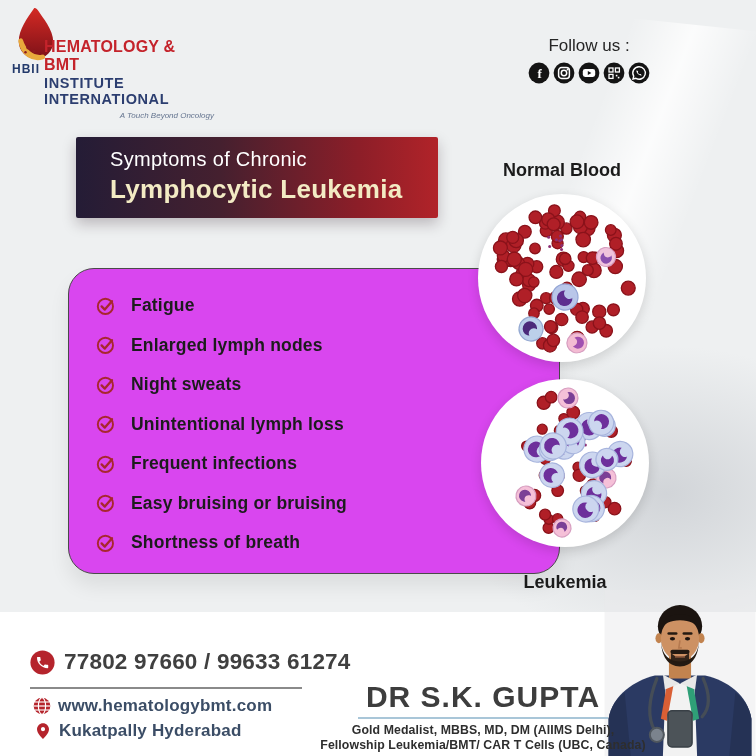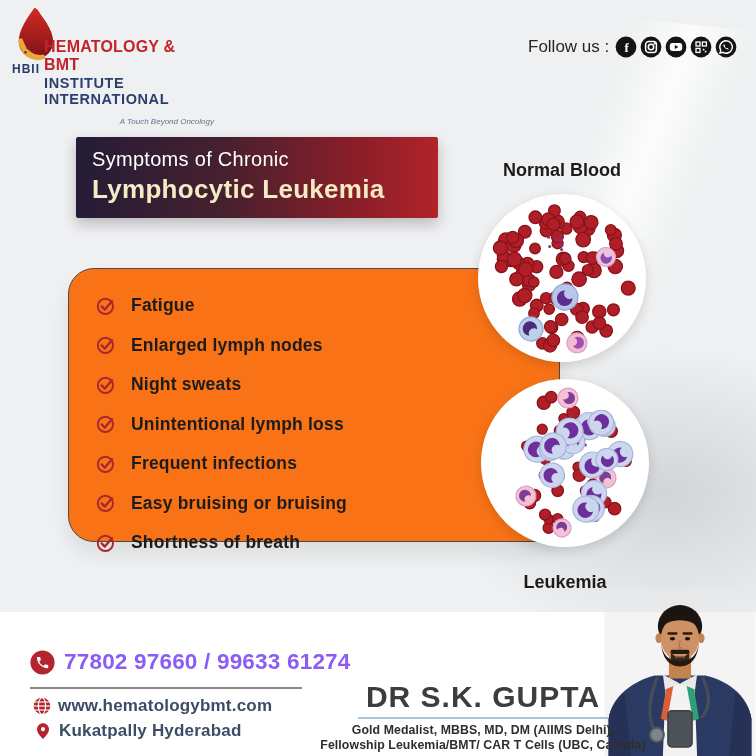--- a/index.html
+++ b/index.html
@@ -13,56 +13,56 @@
     background:radial-gradient(ellipse at 72% 55%,rgba(186,190,196,.55),transparent 68%);}
   .bottom-band{position:absolute;left:0;top:612px;width:756px;height:144px;background:#ffffff;}
 
   
   .logo-drop{position:absolute;left:14px;top:6px;width:44px;height:58px;}
   .logo-abbr{position:absolute;left:12px;top:62px;width:48px;text-align:left;
     font-size:12px;font-weight:bold;color:#233a6b;letter-spacing:1px;}
   .logo-text{position:absolute;left:44px;top:38px;width:170px;}
   .logo-line1{font-size:16px;font-weight:bold;color:#c4232b;letter-spacing:.2px;}
   .logo-line2{font-size:14.5px;font-weight:bold;color:#2c3e70;letter-spacing:.6px;margin-top:1px;}
-  .logo-tagline{font-size:8px;font-style:italic;color:#64748f;text-align:right;margin-top:10px;}
-  .follow{position:absolute;left:528px;top:36px;display:flex;align-items:center;gap:6px;}
+  .logo-tagline{font-size:8px;font-style:italic;color:#64748f;text-align:right;margin-top:4px;}
+  .follow{position:absolute;left:528px;top:36px;display:flex;align-items:center;gap:6px;flex-direction:column;}
   .follow-label{font-size:17px;color:#262626;font-weight:500;}
   .social-row{display:flex;gap:3px;align-items:center;}
   .social{width:22px;height:22px;}
 
   
   .banner{position:absolute;left:76px;top:137px;width:362px;height:81px;border-radius:2px;
     background:linear-gradient(90deg,#241c36 0%,#45202f 40%,#8c1e28 78%,#b12329 100%);
-    padding:11px 0 0 16px;box-sizing:border-box;box-shadow:0 6px 14px rgba(40,20,30,.25);}
+    padding:11px 0 0 34px;box-sizing:border-box;box-shadow:0 6px 14px rgba(40,20,30,.25);}
   .banner-line1{font-size:20px;color:#ffffff;font-weight:500;letter-spacing:.3px;}
   .banner-line2{font-size:26px;color:#f3ebc4;font-weight:bold;letter-spacing:.3px;margin-top:3px;}
 
   
-  .card{position:absolute;left:68px;top:268px;width:492px;height:274px;background:#f97316;
+  .card{position:absolute;left:68px;top:268px;width:492px;height:306px;background:#d946ef;
     border:1.6px solid #4a4a4a;border-radius:26px;box-sizing:border-box;
     box-shadow:0 12px 20px rgba(0,0,0,.08);z-index:1;text-align:right;}
   .symptom-list{padding:17px 0 0 27px;}
   .symptom{display:flex;align-items:center;gap:15px;height:39.5px;}
   .check{width:20px;height:20px;flex:0 0 20px;}
   .symptom-text{font-size:17.5px;font-weight:600;color:#1c1c1c;letter-spacing:.2px;}
 
   
   .blood-label{position:absolute;width:168px;text-align:center;font-size:18px;font-weight:600;color:#1b1b1b;z-index:2;}
   .label-normal{left:478px;top:160px;}
   .label-leukemia{left:481px;top:572px;}
   .blood-circle{position:absolute;width:168px;height:168px;border-radius:50%;background:#ffffff;
     box-shadow:0 4px 12px rgba(0,0,0,.14);display:flex;align-items:center;justify-content:center;z-index:2;}
   .circle-normal{left:478px;top:194px;}
   .circle-leukemia{left:481px;top:379px;}
   .cells-clip{width:154px;height:154px;border-radius:50%;overflow:hidden;background:#fff;}
 
   
   .phone-row{position:absolute;left:30px;top:649px;display:flex;align-items:center;gap:9px;}
   .phone-icon{width:25px;height:25px;}
-  .phone-text{font-size:22.5px;font-weight:bold;color:#8b5cf6;letter-spacing:.2px;}
+  .phone-text{font-size:22.5px;font-weight:bold;color:#404040;letter-spacing:.2px;}
   .contact-divider{position:absolute;left:30px;top:687px;width:272px;height:2px;background:#8a8a8a;}
   .info-row{position:absolute;display:flex;align-items:center;gap:7px;}
   .web-row{left:33px;top:696px;}
   .loc-row{left:34px;top:721px;}
   .info-icon{width:18px;height:18px;flex:0 0 18px;}
   .info-text{font-size:17px;font-weight:600;color:#3b4d66;letter-spacing:.2px;}
 
   
   .doctor-block{position:absolute;left:318px;top:680px;width:330px;text-align:center;z-index:2;}
   .doctor-name{font-size:30px;font-weight:bold;color:#3d3d3d;letter-spacing:1px;}

